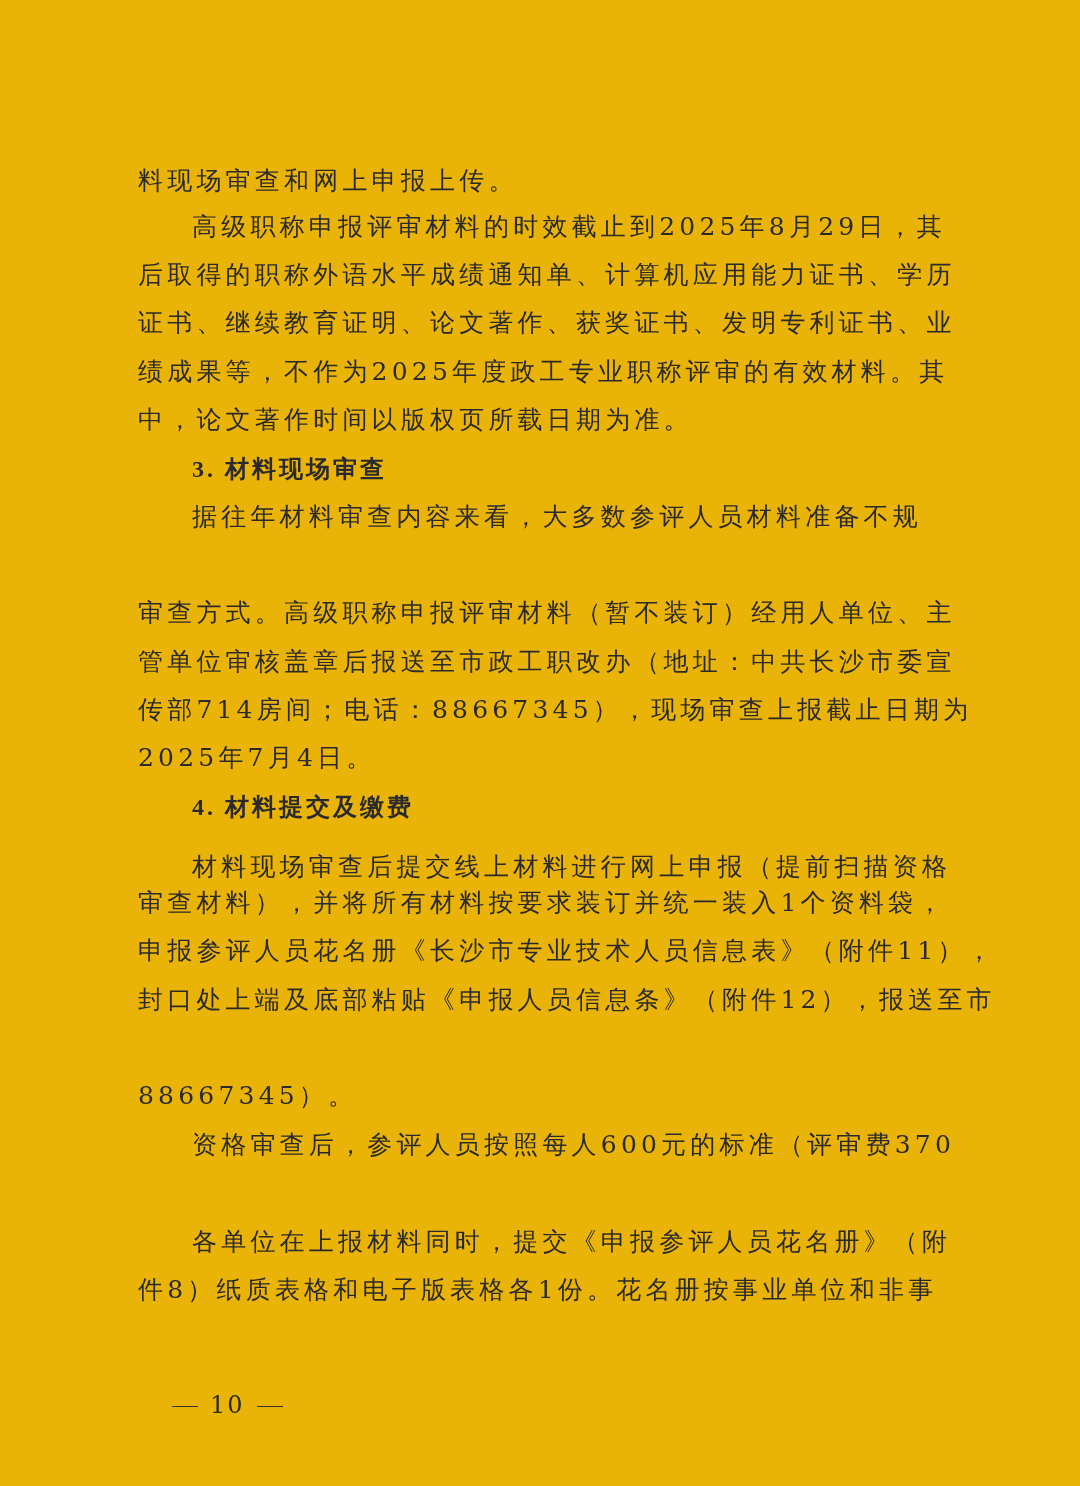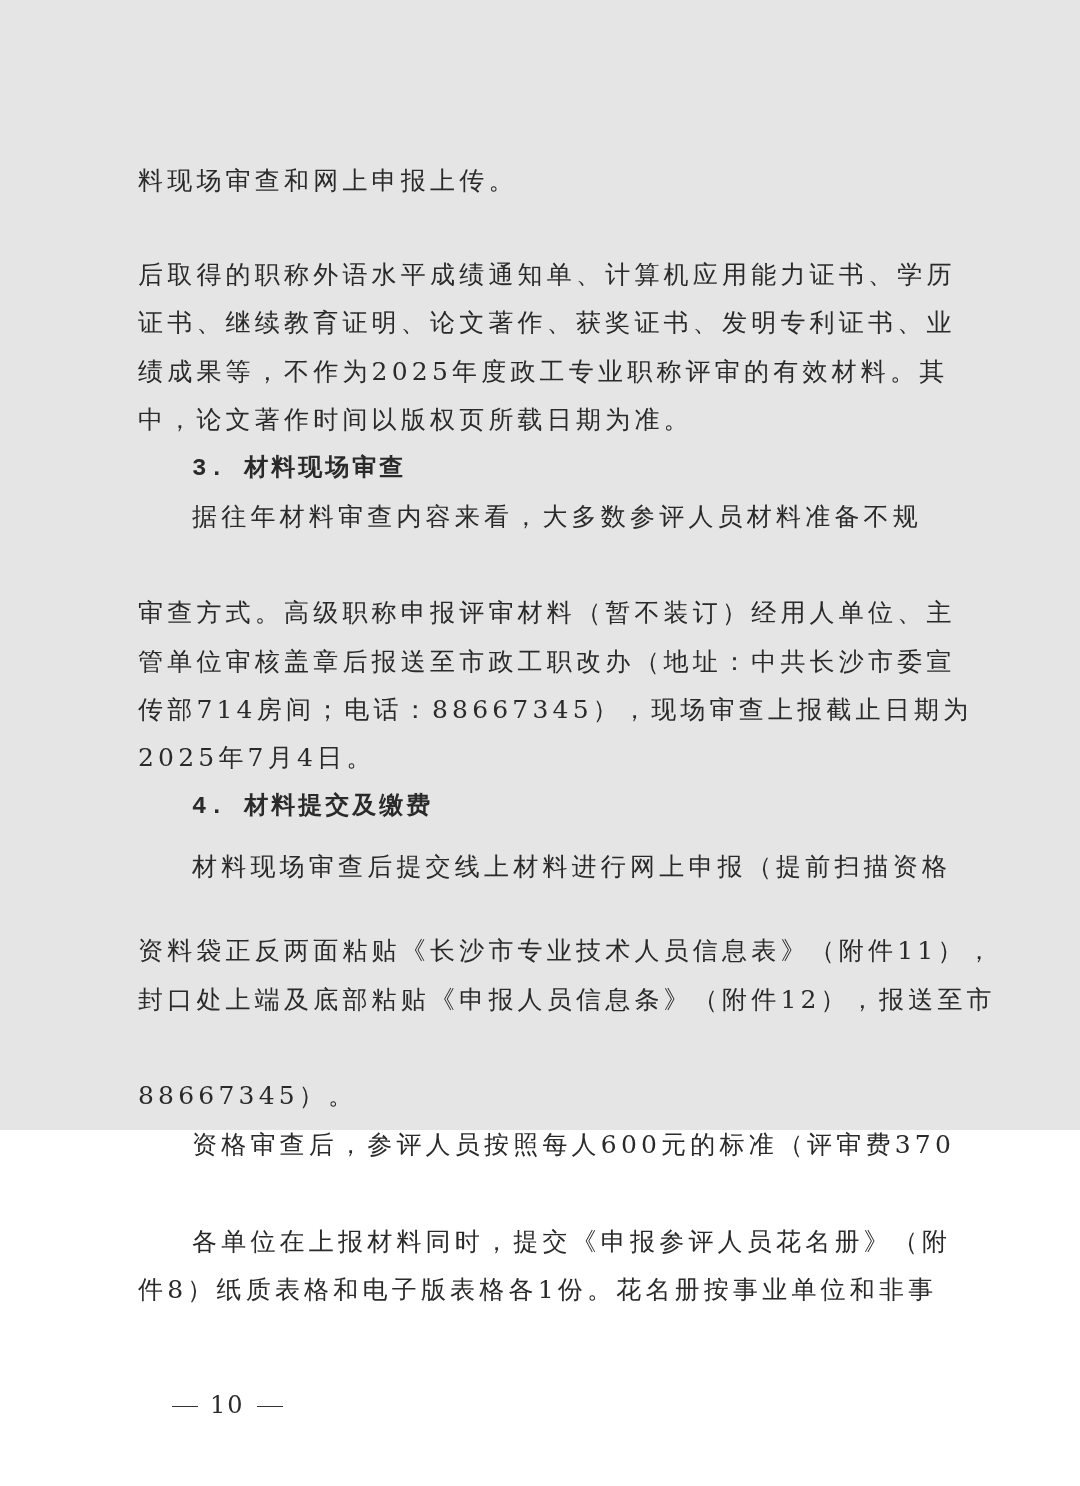--- a/index.html
+++ b/index.html
@@ -1,51 +1,53 @@
 <!DOCTYPE html>
 <html><head>
 <meta charset="utf-8">
 <style>
   html, body { margin: 0; padding: 0; background: #ffffff; }
   body { width: 1080px; height: 1486px; position: relative; overflow: hidden;
          font-family: "DejaVu Serif", "Liberation Serif", serif; color: #2a2a2a; }
-  .page { position: absolute; left: 0; top: 0; width: 1080px; height: 1130px; background: #e5e5e5; }
+  .page { position: absolute; left: 0; top: 0; width: 1080px; height: 1486px; background: #eab308; }
   .line { position: absolute; left: 138px; width: 780px; font-size: 25px; line-height: 34px;
           letter-spacing: 4.2px; white-space: nowrap; text-align: justify; text-align-last: justify; }
   .line.last { text-align-last: left; }
   .line.indent { left: 192px; width: 726px; }
   .heading { position: absolute; left: 192px; font-size: 24px; line-height: 34px; font-weight: bold;
-             letter-spacing: 3px; font-family: Liberation Mono, monospace; }
+             letter-spacing: 3px; font-family: Liberation Serif, serif; }
   .footer { position: absolute; left: 160px; top: 1388px; font-size: 24px; line-height: 34px; letter-spacing: 2px; }
   .footer .dash { display: inline-block; width: 26px; border-top: 1.5px solid #333; vertical-align: middle; margin: 0 12px; }
 </style>
 </head>
 <body>
 
 <div class="page">
 
   <div class="line last" style="top:164px">料现场审查和网上申报上传。</div>
 
+  <div class="line indent" style="top:210px">高级职称申报评审材料的时效截止到2025年8月29日，其</div>
   <div class="line" style="top:306px">证书、继续教育证明、论文著作、获奖证书、发明专利证书、业</div>
   <div class="line" style="top:258px">后取得的职称外语水平成绩通知单、计算机应用能力证书、学历</div>
   <div class="line" style="top:355px">绩成果等，不作为2025年度政工专业职称评审的有效材料。其</div>
   <div class="line last" style="top:403px">中，论文著作时间以版权页所载日期为准。</div>
 
   <div class="heading" style="top:452px">3. 材料现场审查</div>
 
   <div class="line indent" style="top:500px">据往年材料审查内容来看，大多数参评人员材料准备不规</div>
   <div class="line" style="top:596px">审查方式。高级职称申报评审材料（暂不装订）经用人单位、主</div>
   <div class="line" style="top:645px">管单位审核盖章后报送至市政工职改办（地址：中共长沙市委宣</div>
   <div class="line" style="top:693px">传部714房间；电话：88667345），现场审查上报截止日期为</div>
   <div class="line last" style="top:741px">2025年7月4日。</div>
 
   <div class="heading" style="top:790px">4. 材料提交及缴费</div>
 
   <div class="line indent" style="top:850px">材料现场审查后提交线上材料进行网上申报（提前扫描资格</div>
-  <div class="line" style="top:934px">资料袋正反两面粘贴《长沙市专业技术人员信息表》（附件11），</div>
+  <div class="line" style="top:886px">审查材料），并将所有材料按要求装订并统一装入1个资料袋，</div>
+  <div class="line" style="top:934px">申报参评人员花名册《长沙市专业技术人员信息表》（附件11），</div>
   <div class="line" style="top:983px">封口处上端及底部粘贴《申报人员信息条》（附件12），报送至市</div>
   <div class="line last" style="top:1079px">88667345）。</div>
 
   <div class="line indent" style="top:1128px">资格审查后，参评人员按照每人600元的标准（评审费370</div>
 
   <div class="line indent" style="top:1225px">各单位在上报材料同时，提交《申报参评人员花名册》（附</div>
   <div class="line" style="top:1273px">件8）纸质表格和电子版表格各1份。花名册按事业单位和非事</div>
 
   <div class="footer">
     <span class="dash"></span><span>10</span><span class="dash"></span>

